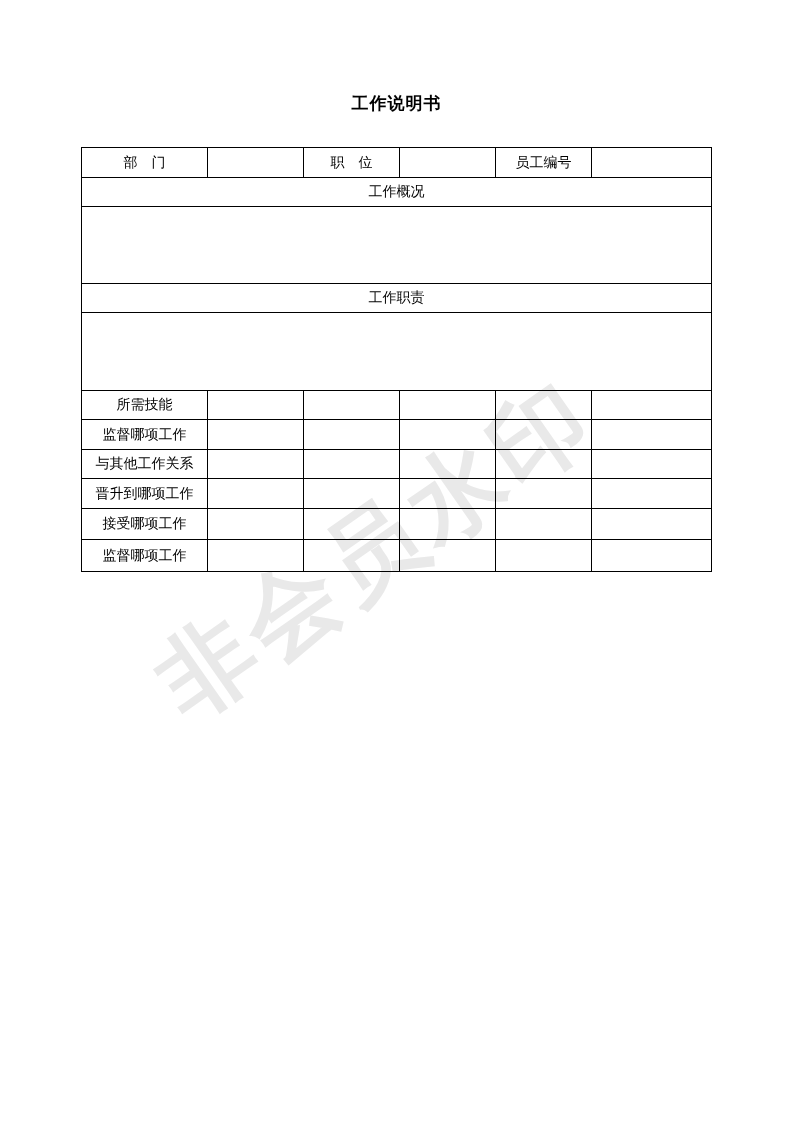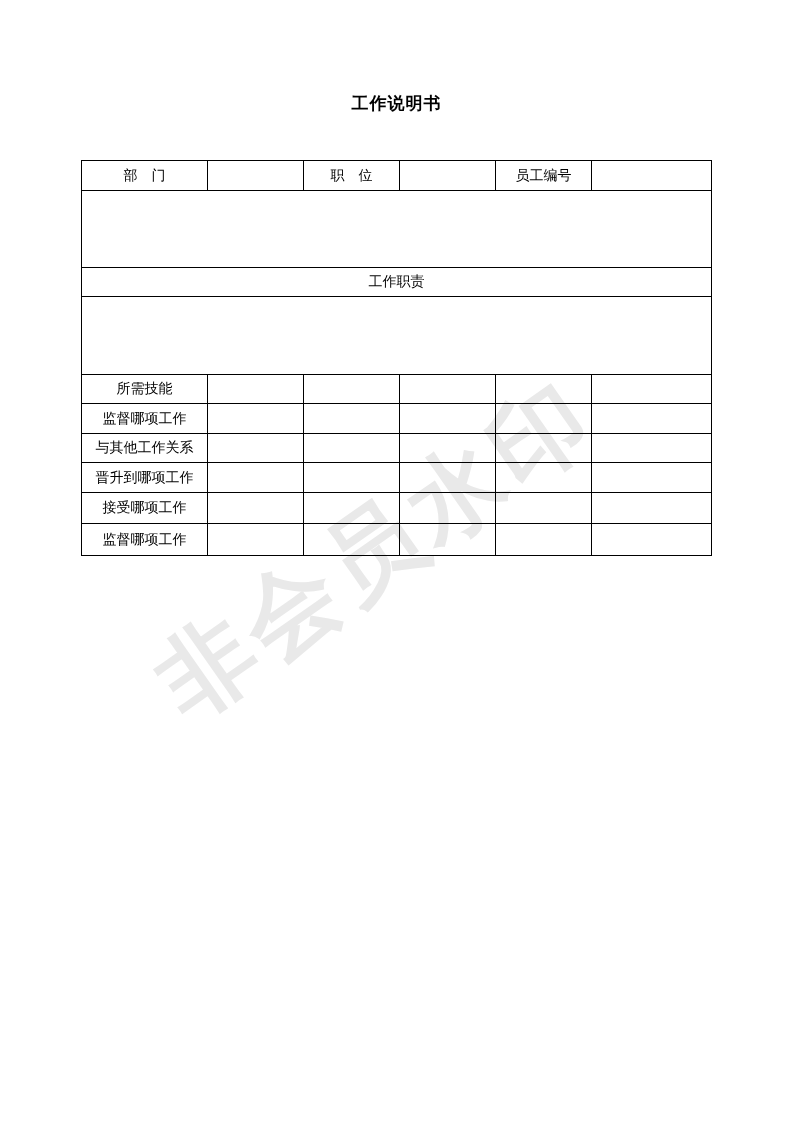--- a/index.html
+++ b/index.html
@@ -37,21 +37,21 @@
     text-align: center;
     font-size: 17px;
     font-weight: bold;
     letter-spacing: 1px;
     z-index: 2;
     margin: 0;
   }
   table.form {
     position: absolute;
     left: 81px;
-    top: 160px;
+    top: 147px;
     width: 630px;
     border-collapse: collapse;
     table-layout: fixed;
     z-index: 1;
     background: transparent;
     padding-left: 32px;
   }
   table.form td {
     border: 1px solid #000000;
     font-size: 14px;
@@ -83,20 +83,23 @@
     <col style="width:120px">
   </colgroup>
   <tbody>
     <tr class="row-hdr">
       <td>部　门</td>
       <td></td>
       <td>职　位</td>
       <td></td>
       <td>员工编号</td>
       <td></td>
+    </tr>
+    <tr class="row-std">
+      <td colspan="6">工作概况</td>
     </tr>
     <tr class="row-fill-a">
       <td colspan="6"></td>
     </tr>
     <tr class="row-std">
       <td colspan="6">工作职责</td>
     </tr>
     <tr class="row-fill-b">
       <td colspan="6"></td>
     </tr>

